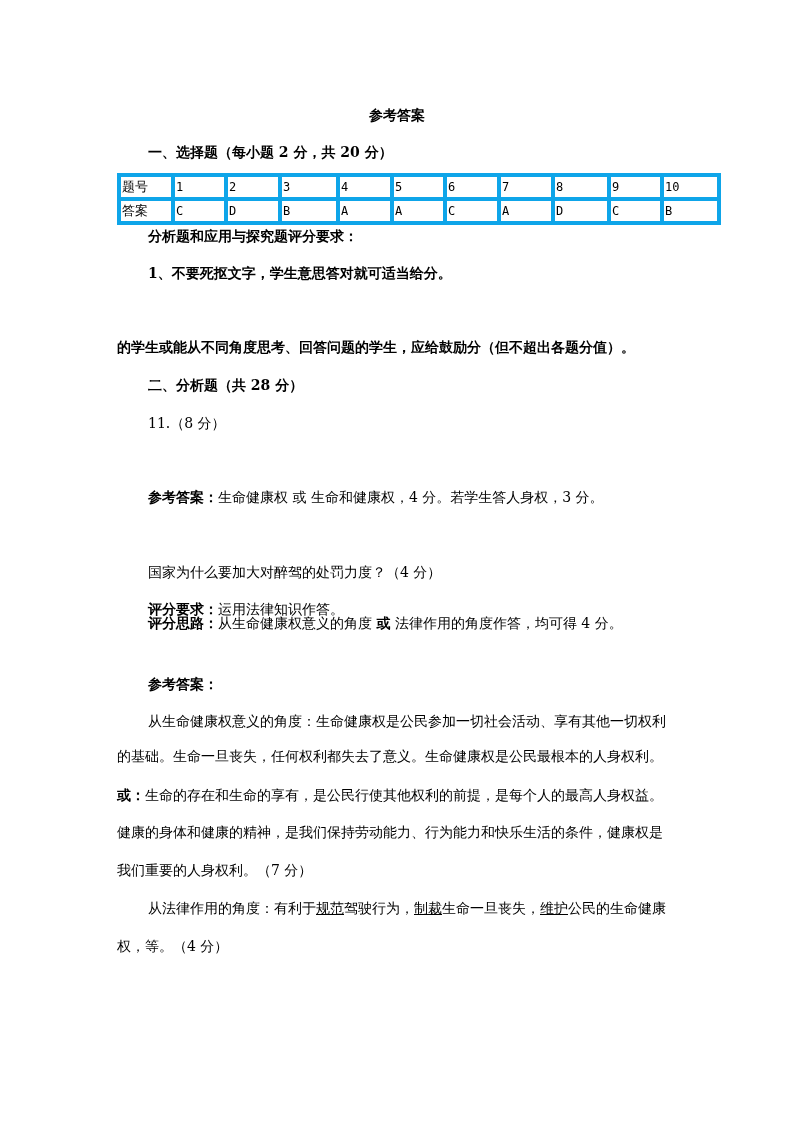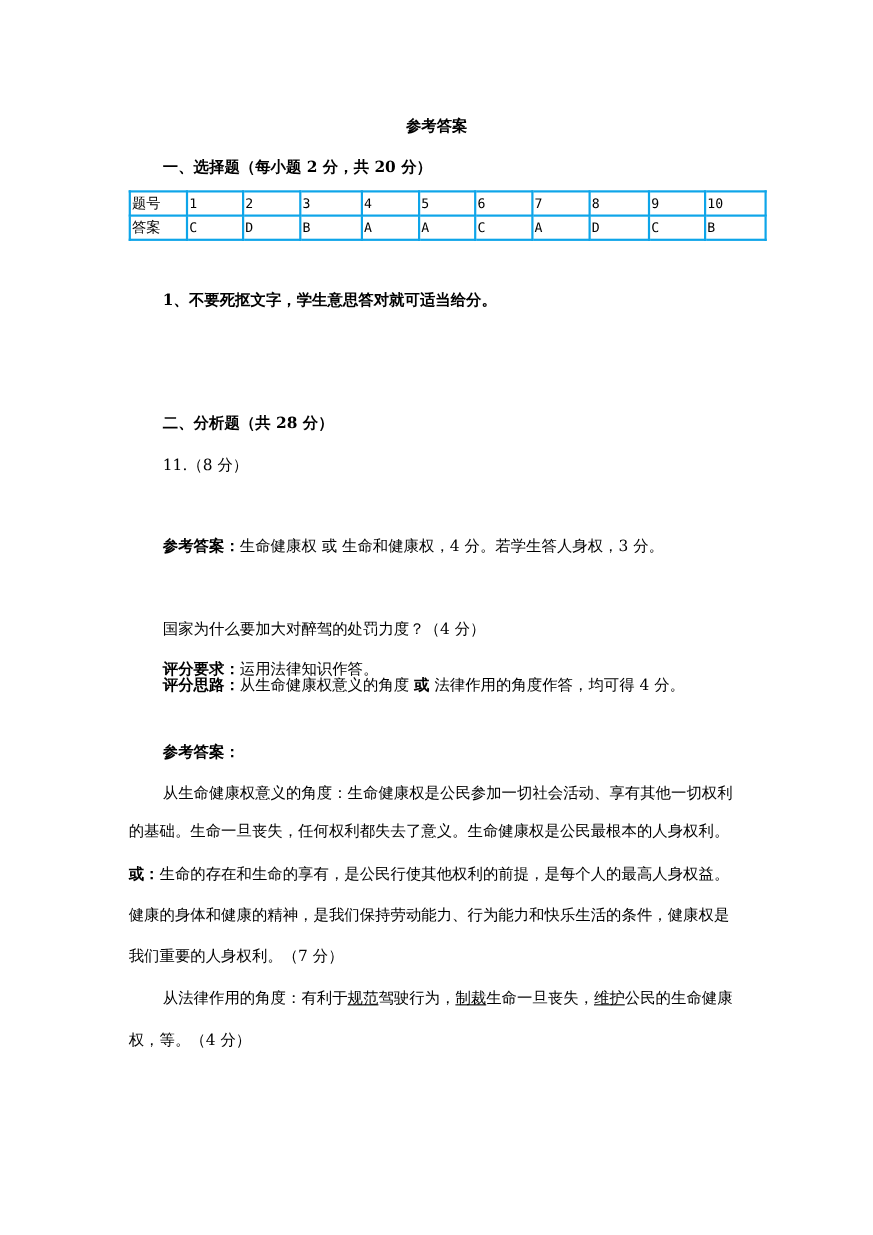--- a/index.html
+++ b/index.html
@@ -5,21 +5,21 @@
   html, body { margin: 0; padding: 0; background: #ffffff; }
   body { width: 794px; height: 1123px; position: relative; overflow: hidden;
          font-family: "DejaVu Serif", "Liberation Serif", serif; color: #000; }
   .page { position: absolute; left: 0; top: 0; width: 794px; height: 1123px; }
   .line { position: absolute; font-size: 14px; line-height: 18px; white-space: nowrap; }
   .title { left: 0; width: 794px; text-align: center; top: 106px; font-weight: bold; font-size: 14px; }
   .b { font-weight: bold; }
   .u { text-decoration: underline; }
   table.ans { position: absolute; left: 117px; top: 173px; border-collapse: collapse;
               font-size: 12px; }
-  table.ans td { border: 2px solid #0ea5e9; height: 20px; padding: 0 1px; vertical-align: middle;
+  table.ans td { border: 4px solid #0ea5e9; height: 20px; padding: 0 1px; vertical-align: middle;
                  font-family: "DejaVu Sans Mono", "Liberation Mono", monospace; }
   table.ans td.hd { font-family: "DejaVu Sans", "Liberation Sans", sans-serif; font-size: 13px; }
 </style>
 </head>
 <body>
 
 <div class="page">
 
   <div class="line title">参考答案</div>
 
@@ -49,21 +49,23 @@
       <td>A</td>
       <td>C</td>
       <td>A</td>
       <td>D</td>
       <td>C</td>
       <td>B</td>
     </tr>
   </tbody>
     </table>
 
+  <div class="line b" style="left:148px; top:227px;">分析题和应用与探究题评分要求：</div>
   <div class="line b" style="left:148px; top:264px;">1、不要死抠文字，学生意思答对就可适当给分。</div>
+  <div class="line b" style="left:117px; top:338px;">的学生或能从不同角度思考、回答问题的学生，应给鼓励分（但不超出各题分值）。</div>
 
   <div class="line b" style="left:148px; top:376px;">二、分析题（共 28 分）</div>
   <div class="line" style="left:148px; top:414px;">11.（8 分）</div>
   <div class="line" style="left:148px; top:488px;">
     <span class="b">参考答案：</span><span>生命健康权 或 生命和健康权，4 分。若学生答人身权，3 分。</span>
   </div>
 
   <div class="line" style="left:148px; top:563px;">国家为什么要加大对醉驾的处罚力度？（4 分）</div>
   <div class="line" style="left:148px; top:600px;">
     <span class="b">评分要求：</span><span>运用法律知识作答。</span>

